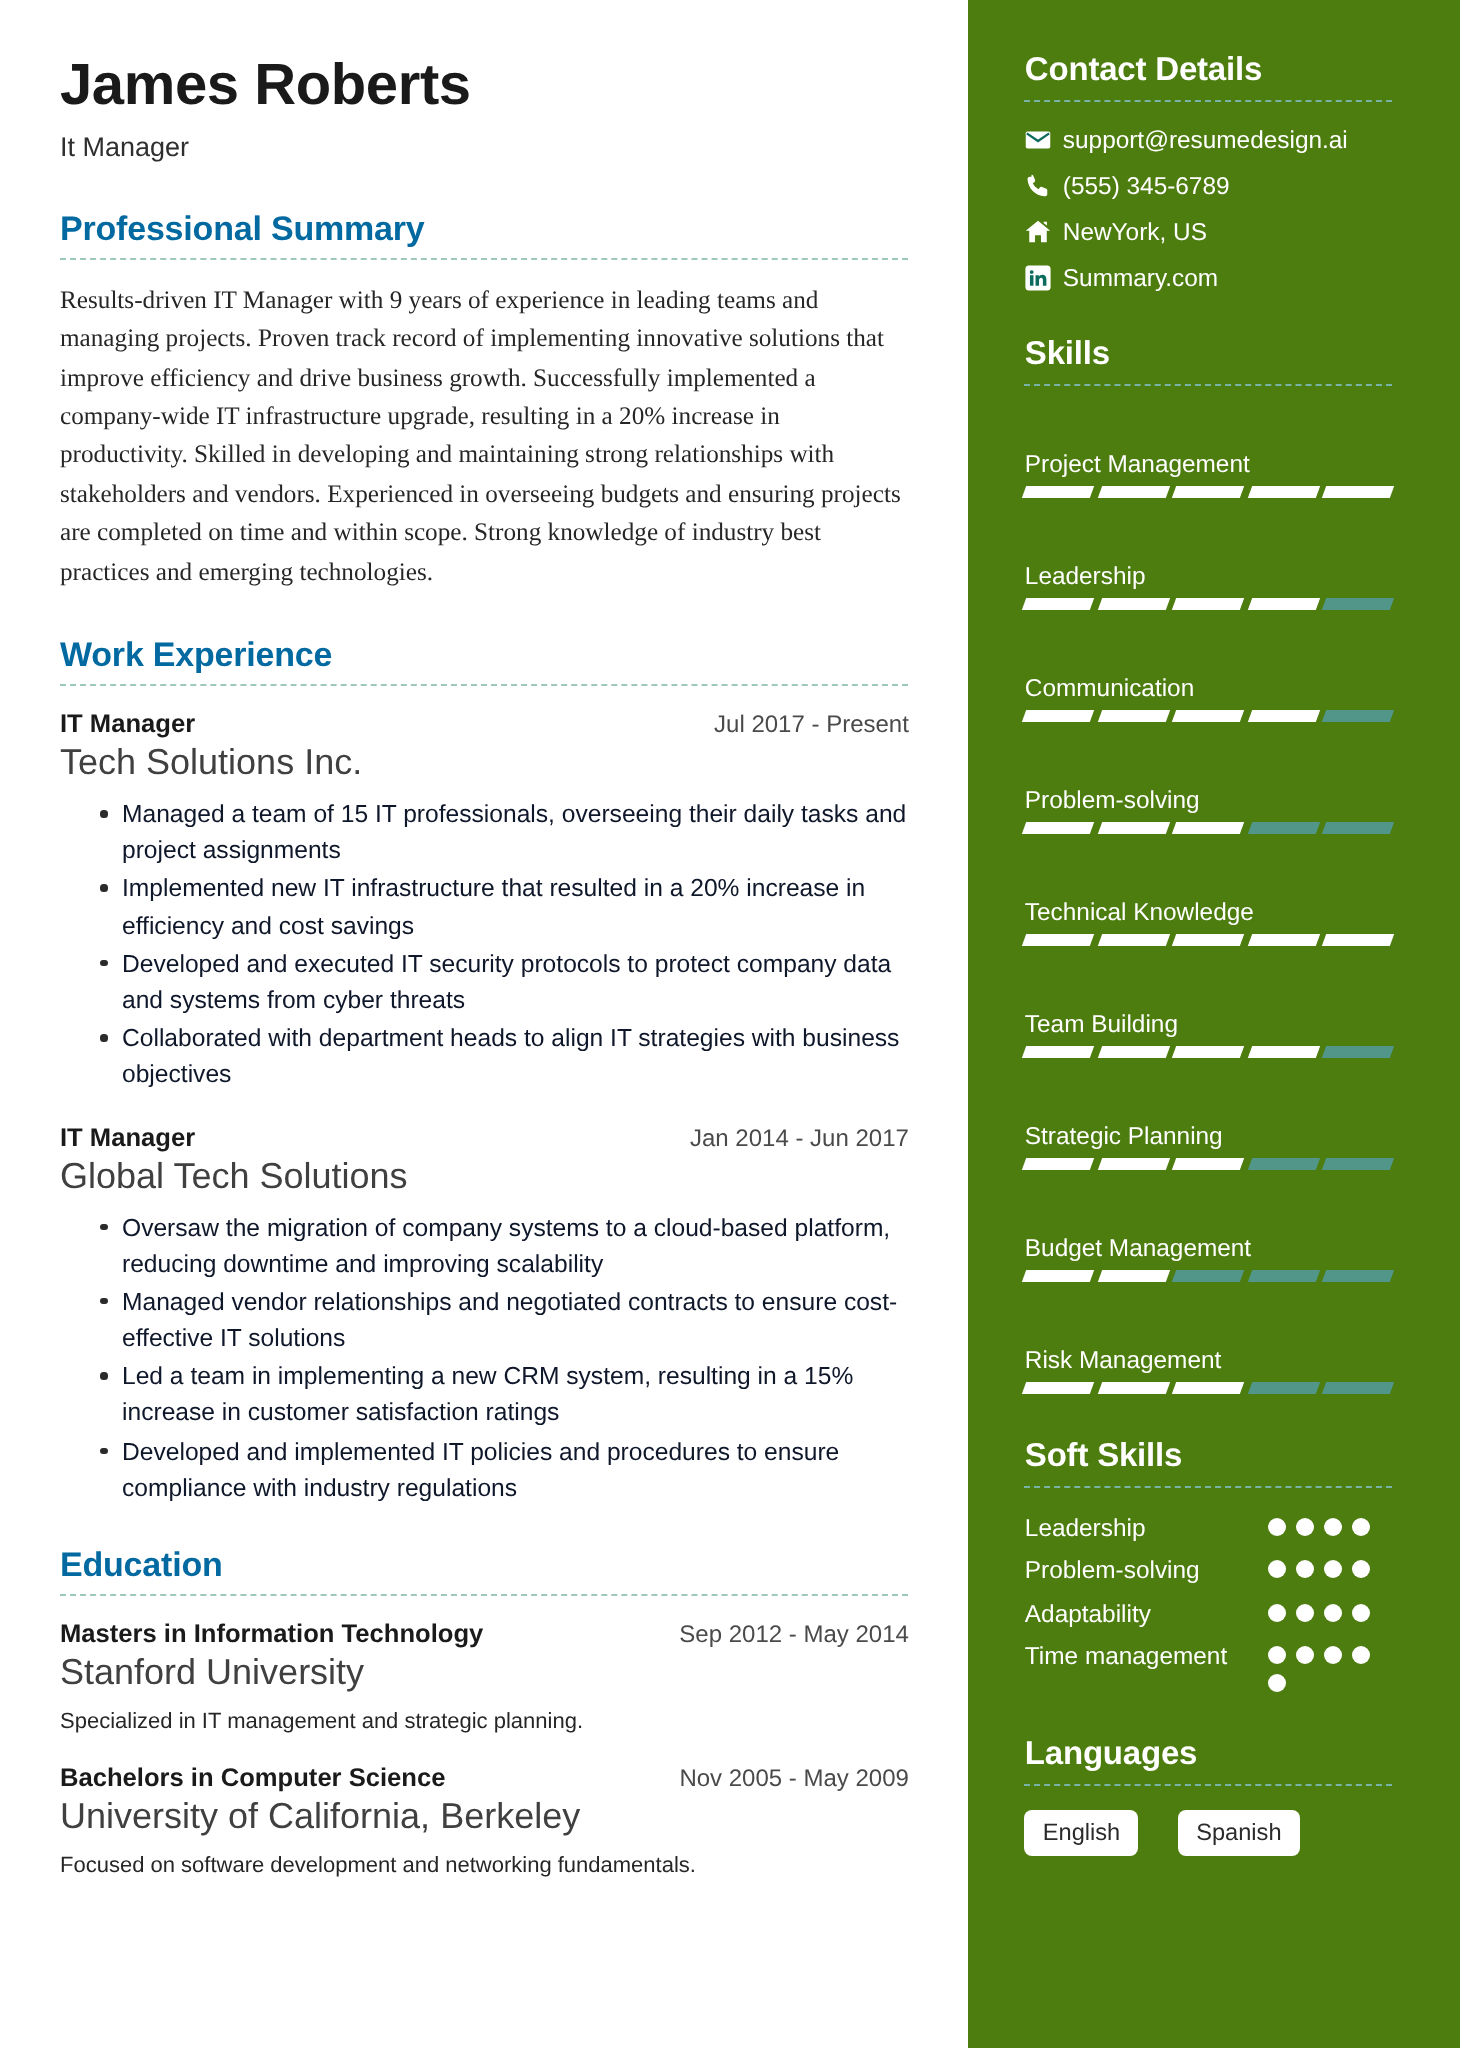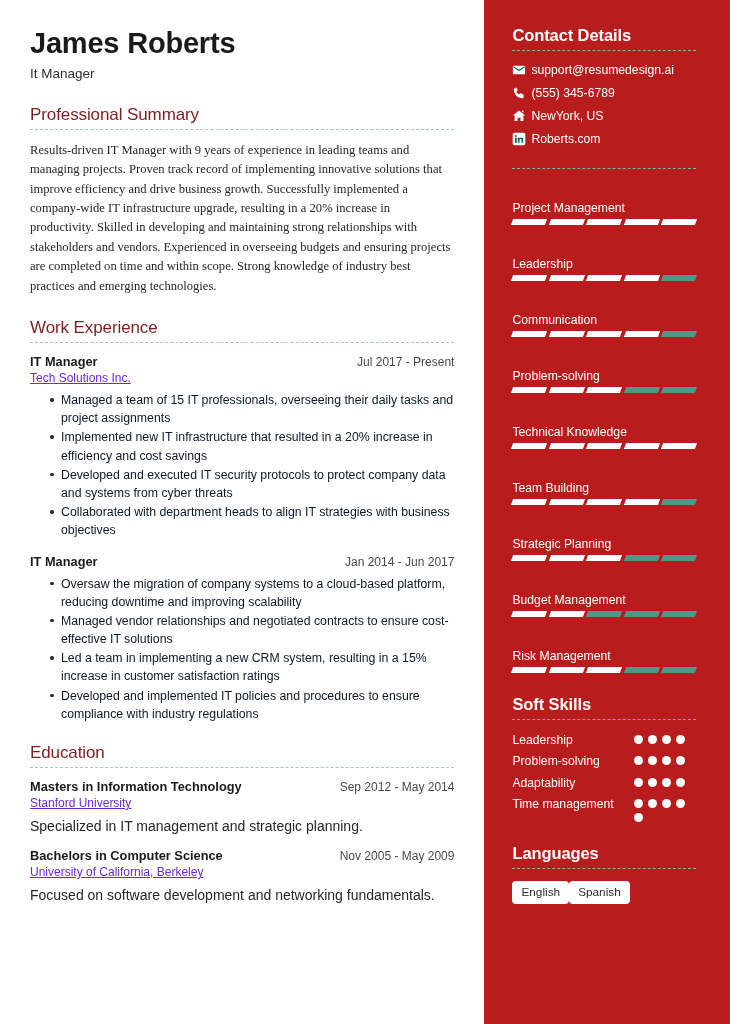--- a/index.html
+++ b/index.html
@@ -37,22 +37,22 @@
     margin: 0 0 6px 0;
   }
   .role {
     font-size: 13.5px;
     color: #2f2f2f;
     margin: 0 0 24px 0;
     font-weight: normal;
   }
   .section-title {
     font-size: 17px;
-    font-weight: normal;
-    color: #7f1d1d;
+    font-weight: bold;
+    color: #0369a1;
     margin: 0 0 4px 0;
     letter-spacing: -0.1px;
   }
   .divider {
     border: 0;
     border-top: 1.5px dashed #9ec8bb;
     margin: 0 0 11px 0;
     height: 0;
   }
   .summary {
@@ -75,24 +75,23 @@
     font-size: 12.8px;
     font-weight: bold;
     color: #1a1a1a;
   }
   .entry-date {
     font-size: 12px;
     color: #4a4a4a;
     white-space: nowrap;
   }
   .entry-sub {
-    font-size: 12px;
-    color: #6d28d9;
+    font-size: 18px;
+    color: #404040;
     margin-top: 2px;
-    text-decoration: underline;
   }
   ul.bullets {
     margin: 6px 0 0 0;
     padding-left: 20px;
     list-style: none;
   }
   ul.bullets li {
     font-size: 12.3px;
     line-height: 1.48;
     color: #0f172a;
@@ -104,30 +103,30 @@
     content: "";
     position: absolute;
     left: 0;
     top: 7px;
     width: 3.5px;
     height: 3.5px;
     border-radius: 50%;
     background: #2b2b2b;
   }
   .edu-desc {
-    font-size: 14px;
+    font-size: 11px;
     color: #262626;
     margin-top: 8px;
   }
   .wrap-section { margin-bottom: 20px; }
 
   
   .sidebar {
     width: 280px;
-    background: #b91c1c;
+    background: #4d7c0f;
     box-sizing: border-box;
     padding: 26px 34px 0 28px;
     color: #ffffff;
   }
   .side-title {
     font-size: 16.5px;
     font-weight: bold;
     color: #ffffff;
     margin: 0 0 5px 0;
     letter-spacing: -0.1px;
@@ -197,21 +196,21 @@
     width: 62px;
     padding-top: 3px;
   }
   .dot {
     width: 9px;
     height: 9px;
     border-radius: 50%;
     background: #ffffff;
   }
 
-  .lang-list { display: flex; flex-wrap: wrap; gap: 0; }
+  .lang-list { display: flex; flex-wrap: wrap; gap: 20px; }
   .lang-chip {
     background: #ffffff;
     color: #2b2b2b;
     font-size: 11.8px;
     padding: 3px 9px;
     border-radius: 4px;
     line-height: 1.4;
   }
 </style>
 </head>
@@ -248,20 +247,21 @@
           <li>Developed and executed IT security protocols to protect company data and systems from cyber threats</li>
           <li>Collaborated with department heads to align IT strategies with business objectives</li>
         </ul>
       </div>
 
       <div class="block">
         <div class="entry-head">
           <span class="entry-title">IT Manager</span>
           <span class="entry-date">Jan 2014 - Jun 2017</span>
         </div>
+        <div class="entry-sub">Global Tech Solutions</div>
         <ul class="bullets">
           <li>Oversaw the migration of company systems to a cloud-based platform, reducing downtime and improving scalability</li>
           <li>Managed vendor relationships and negotiated contracts to ensure cost-effective IT solutions</li>
           <li>Led a team in implementing a new CRM system, resulting in a 15% increase in customer satisfaction ratings</li>
           <li>Developed and implemented IT policies and procedures to ensure compliance with industry regulations</li>
         </ul>
       </div>
     </div>
 
     <div class="wrap-section">
@@ -327,25 +327,26 @@
 
       <div class="contact-row">
         <span class="contact-icon">
           <svg width="14" height="14" viewBox="0 0 16 16">
               <rect x="0.8" y="0.8" width="14.4" height="14.4" rx="2" fill="#ffffff"></rect>
               <circle cx="4.4" cy="4.6" r="1.1" fill="#0d6b5d"></circle>
               <rect x="3.4" y="6.4" width="2" height="6" fill="#0d6b5d"></rect>
               <path d="M6.6 6.4h1.9v.9c.4-.7 1.1-1.1 2-1.1 1.5 0 2.3.9 2.3 2.7v3.5h-2V9.3c0-.9-.3-1.4-1-1.4-.7 0-1.2.5-1.2 1.4v3.1h-2z" fill="#0d6b5d"></path>
             </svg>
         </span>
-        <span>Roberts.com</span>
+        <span>Summary.com</span>
       </div>
     </div>
 
     <div class="side-group">
+      <h2 class="side-title">Skills</h2>
       <hr class="side-divider">
       <div id="skills-list">
           <div class="skill-row">
             <div class="skill-name">Project Management</div>
             <div class="skill-bar">
               <span class="seg on"></span>
               <span class="seg on"></span>
               <span class="seg on"></span>
               <span class="seg on"></span>
               <span class="seg on"></span>

